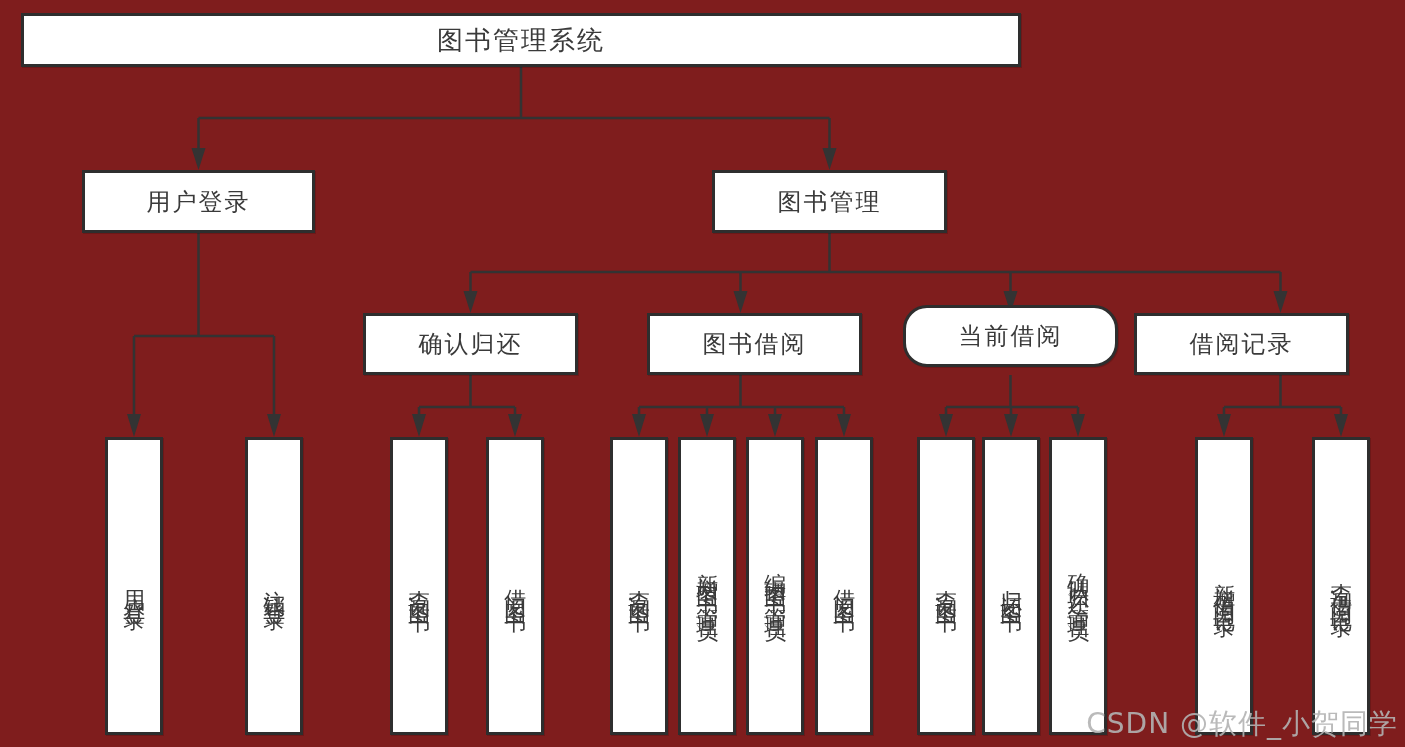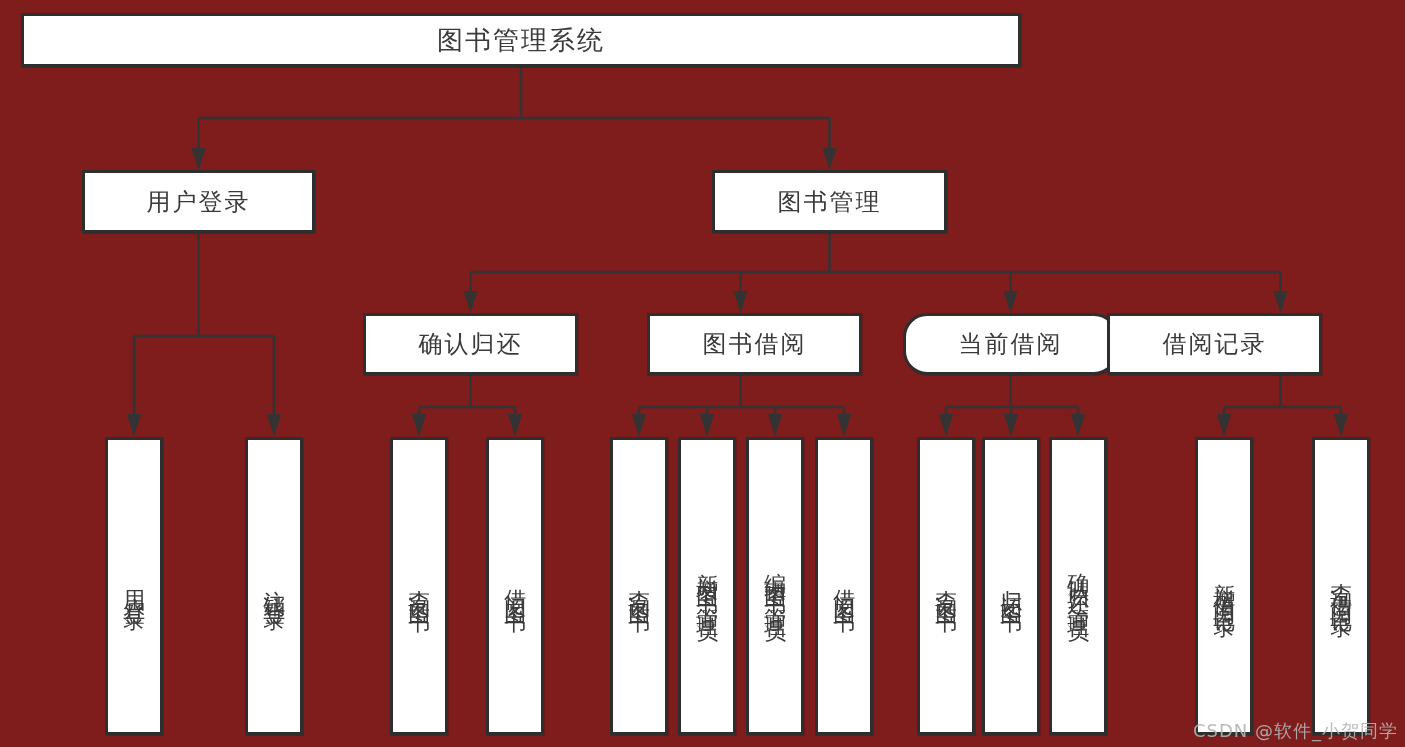--- a/index.html
+++ b/index.html
@@ -49,21 +49,21 @@
     text-orientation: mixed;
     font-size: 22px;
     letter-spacing: 7px;
     line-height: 1.2;
     padding: 8px 0;
   }
   .watermark {
     position: absolute;
     right: 7px;
     bottom: 4px;
-    font-size: 18px;
+    font-size: 28px;
     color: #b3b3b3;
     letter-spacing: 1px;
     z-index: 20;
     opacity: 0.9;
     white-space: nowrap;
   }
 </style>
 </head>
 <body>
 
@@ -112,22 +112,22 @@
     </g>
   </svg>
 
   <div class="node h-node root-node" style="left:21px; top:13px; width:1000px; height:54px;">图书管理系统</div>
 
   <div class="node h-node" style="left:82px; top:170px; width:233px; height:63px;">用户登录</div>
   <div class="node h-node" style="left:712px; top:170px; width:235px; height:63px;text-align:right;">图书管理</div>
 
   <div class="node h-node" style="left:363px; top:313px; width:215px; height:62px;">确认归还</div>
   <div class="node h-node" style="left:647px; top:313px; width:215px; height:62px;">图书借阅</div>
-  <div class="node h-node" style="left:903px; top:313px; width:215px; height:62px;border-radius:24px;">当前借阅</div>
-  <div class="node h-node" style="left:1107px; top:313px; width:215px; height:62px;text-align:right;">借阅记录</div>
+  <div class="node h-node" style="left:903px; top:305px; width:215px; height:62px;border-radius:24px;">当前借阅</div>
+  <div class="node h-node" style="left:1134px; top:313px; width:215px; height:62px;text-align:right;">借阅记录</div>
 
   <div class="node v-node" style="left:105px; top:437px; width:58px; height:298px;">用户登录</div>
   <div class="node v-node" style="left:245px; top:437px; width:58px; height:298px;">注销登录</div>
 
   <div class="node v-node" style="left:390px; top:437px; width:58px; height:298px;">查询图书</div>
   <div class="node v-node" style="left:486px; top:437px; width:58px; height:298px;">借阅图书</div>
 
   <div class="node v-node" style="left:610px; top:437px; width:58px; height:298px;">查询图书</div>
   <div class="node v-node" style="left:678px; top:437px; width:58px; height:298px;">新增图书（管理员）</div>
   <div class="node v-node" style="left:746px; top:437px; width:58px; height:298px;">编辑图书（管理员）</div>

